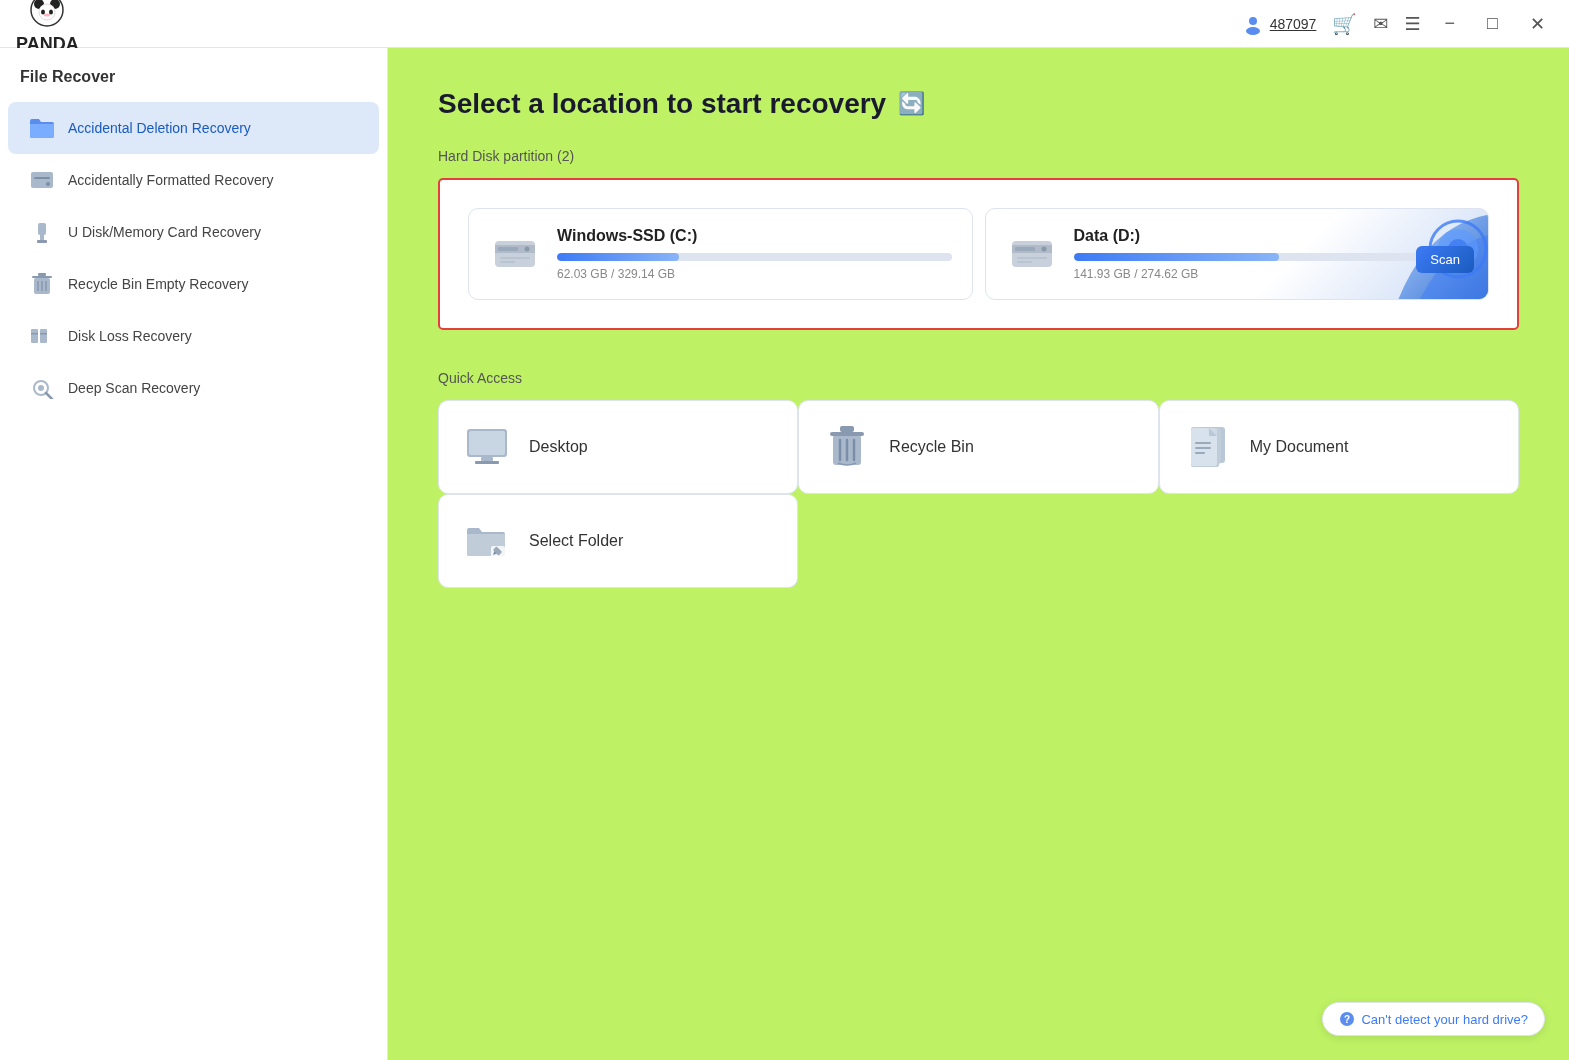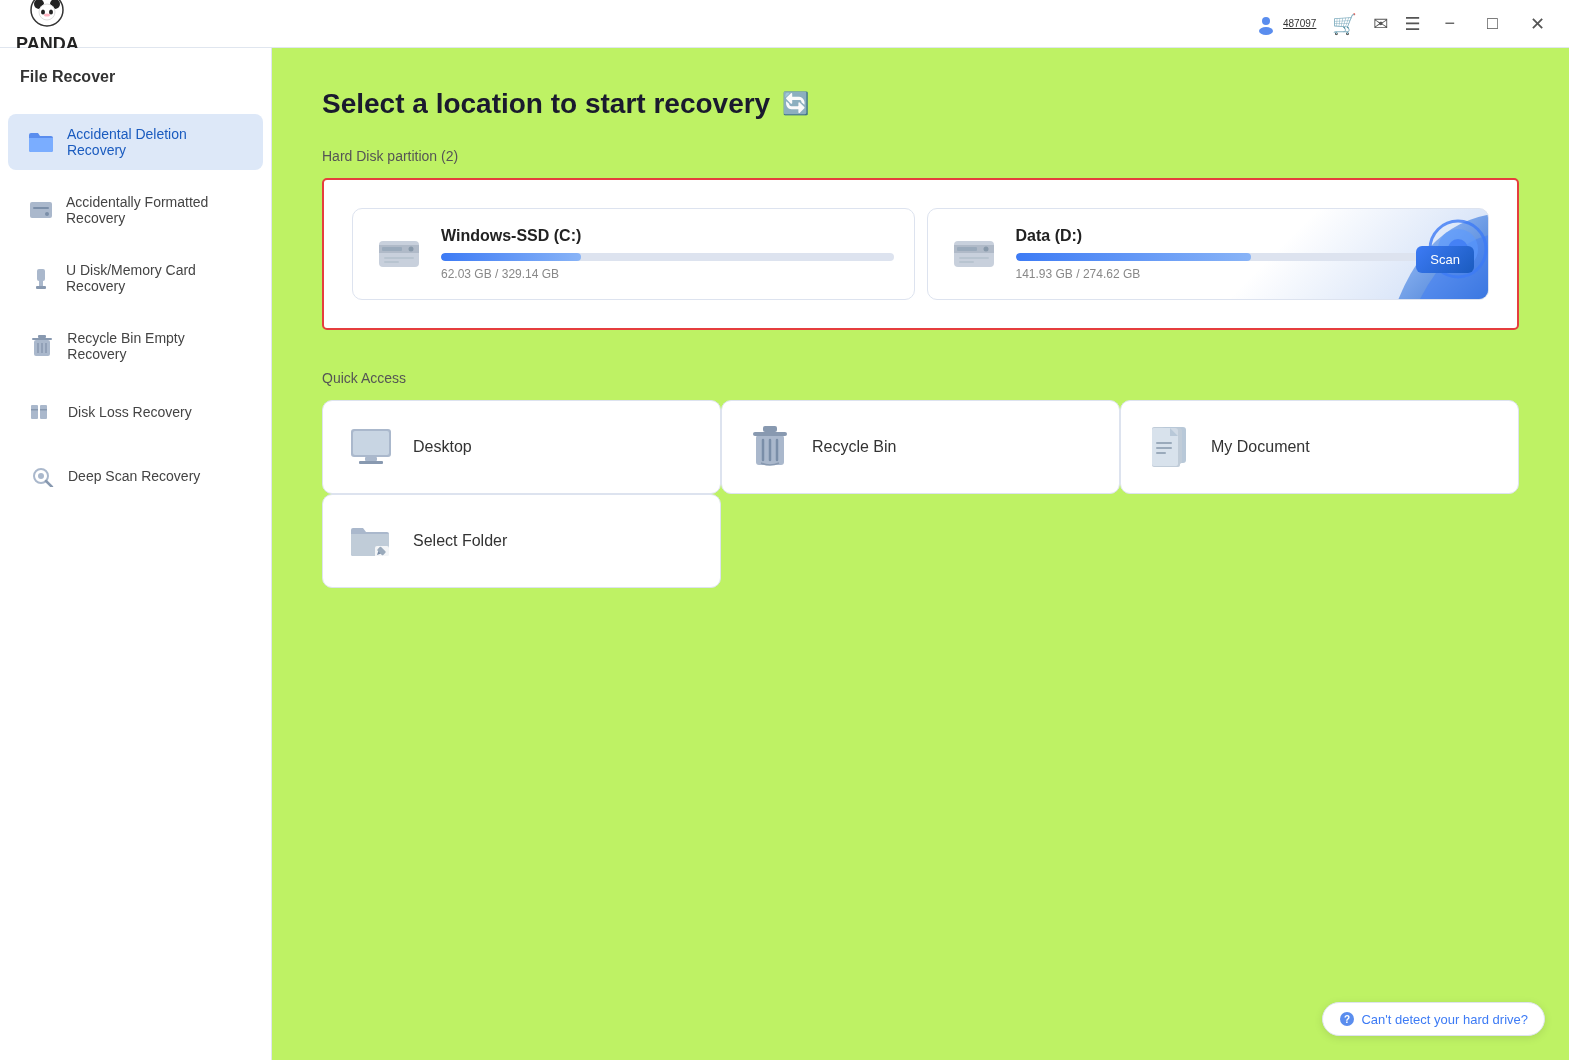--- a/index.html
+++ b/index.html
@@ -13,51 +13,51 @@
       align-items: center;
       justify-content: space-between;
       padding: 0 16px;
       border-bottom: 1px solid #e0e6ef;
       flex-shrink: 0;
     }
     .titlebar-left { display: flex; align-items: center; gap: 8px; }
     .panda-logo { display: flex; align-items: center; gap: 6px; font-weight: 700; font-size: 18px; color: #222; flex-direction: column; }
     .panda-icon { width: 36px; height: 36px; }
     .titlebar-right { display: flex; align-items: center; gap: 16px; }
-    .titlebar-user { display: flex; align-items: center; gap: 6px; font-size: 10px; color: #333; text-decoration: underline; }
+    .titlebar-user { display: flex; align-items: center; gap: 6px; font-size: 14px; color: #333; text-decoration: underline; }
     .titlebar-btn { background: none; border: none; cursor: pointer; font-size: 18px; color: #555; padding: 4px 8px; }
     .cart-icon { color: #e67e22; font-size: 20px; }
 
     
     .app-body { display: flex; flex: 1; overflow: hidden; }
 
     
     .sidebar {
-      width: 272px;
+      width: 388px;
       background: #ffffff;
       padding: 20px 0;
       flex-shrink: 0;
       border-right: 1px solid #e0e6ef;
     }
     .sidebar-title {
       font-size: 16px;
       font-weight: 600;
       color: #333;
       padding: 0 20px 16px 20px;
     }
     .sidebar-item {
       display: flex;
       align-items: center;
       gap: 12px;
       padding: 12px 20px;
       cursor: pointer;
       font-size: 14px;
       color: #444;
       border-radius: 8px;
-      margin: 12px 8px;
+      margin: 0 8px;
     }
     .sidebar-item.active { background: #dde8f8; color: #1a5bbf; font-weight: 500; }
     .sidebar-icon { width: 28px; height: 28px; display: flex; align-items: center; justify-content: center; font-size: 20px; }
 
     
     .main-content {
       flex: 1;
       background: #bef264;
       padding: 40px 50px;
       overflow-y: auto;

